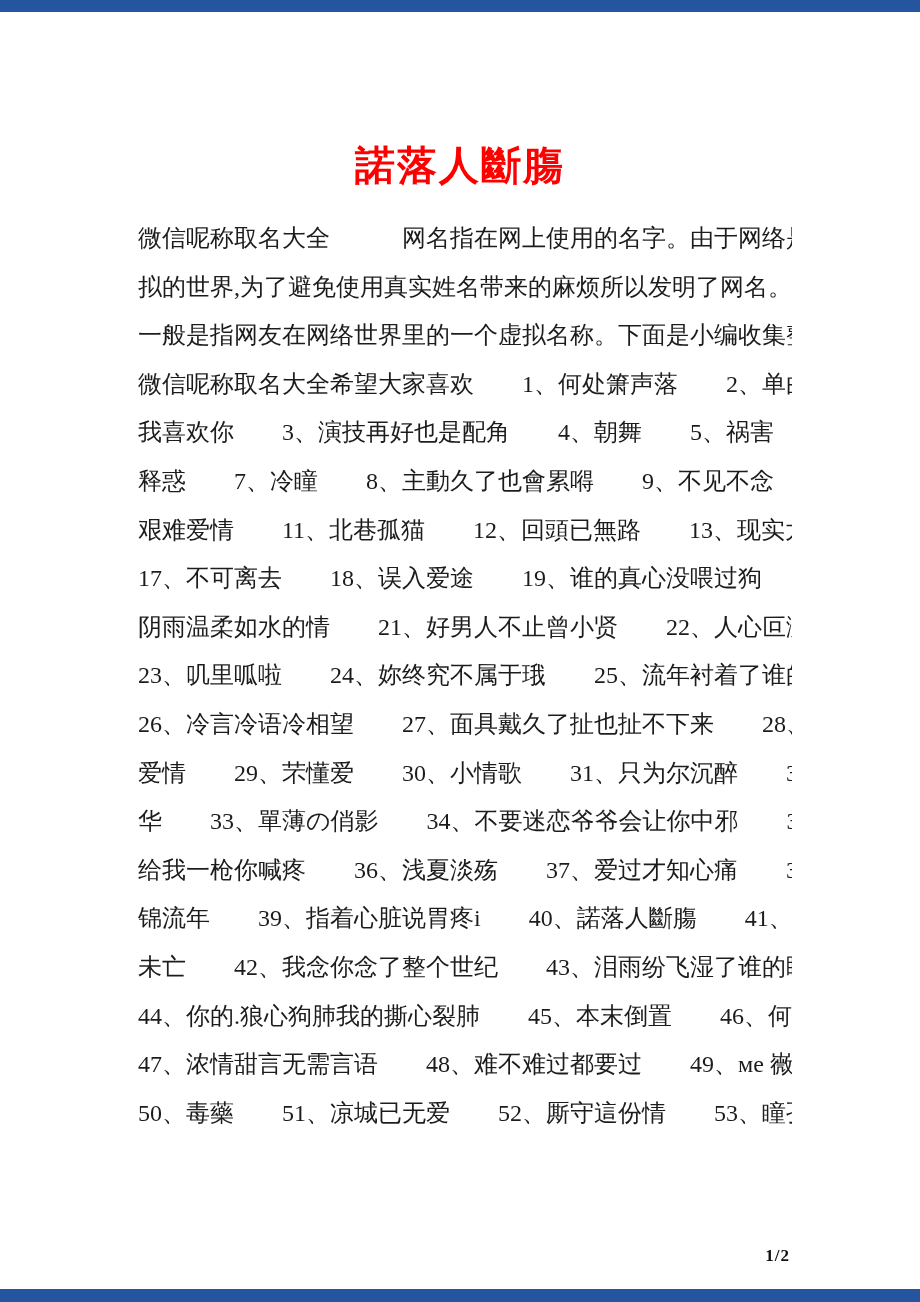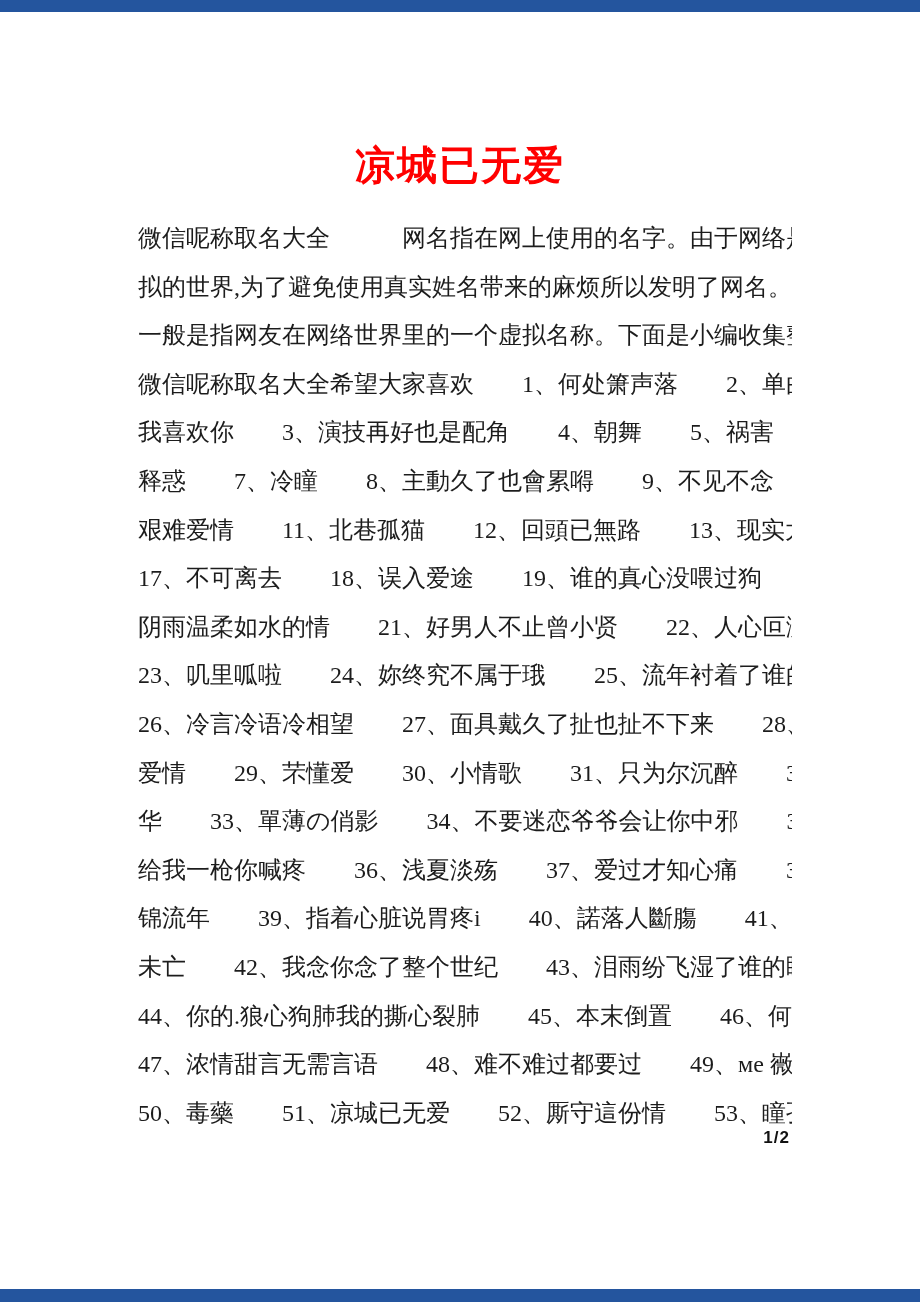--- a/index.html
+++ b/index.html
@@ -41,36 +41,36 @@
   }
   .doc-line {
     display: block;
     height: 48.6px;
     line-height: 48.6px;
     white-space: pre;
     overflow: hidden;
   }
   .page-number {
     position: absolute;
-    top: 1128px; right: 130px;
-    font-family: Liberation Sans, sans-serif;
+    top: 1246px; right: 130px;
+    font-family: Liberation Serif, serif;
     font-weight: bold;
     font-size: 17px;
     color: #111111;
     letter-spacing: 1px;
   }
 </style>
 </head>
 <body>
 
 <div class="page">
 
   <div class="edge-bar top"></div>
 
-  <h1 class="doc-title">凉城已无爱</h1>
+  <h1 class="doc-title">諾落人斷膓</h1>
 
   <div class="doc-body">
     <span class="doc-line">微信呢称取名大全　　　网名指在网上使用的名字。由于网络是一个虚</span>
     <span class="doc-line">拟的世界,为了避免使用真实姓名带来的麻烦所以发明了网名。网名</span>
     <span class="doc-line">一般是指网友在网络世界里的一个虚拟名称。下面是小编收集整理的</span>
     <span class="doc-line">微信呢称取名大全希望大家喜欢　　1、何处箫声落　　2、单曲轮回</span>
     <span class="doc-line">我喜欢你　　3、演技再好也是配角　　4、朝舞　　5、祸害　　6、</span>
     <span class="doc-line">释惑　　7、冷瞳　　8、主動久了也會累嘚　　9、不见不念　　10、</span>
     <span class="doc-line">艰难爱情　　11、北巷孤猫　　12、回頭已無路　　13、现实太过现</span>
     <span class="doc-line">17、不可离去　　18、误入爱途　　19、谁的真心没喂过狗　　20、</span>

